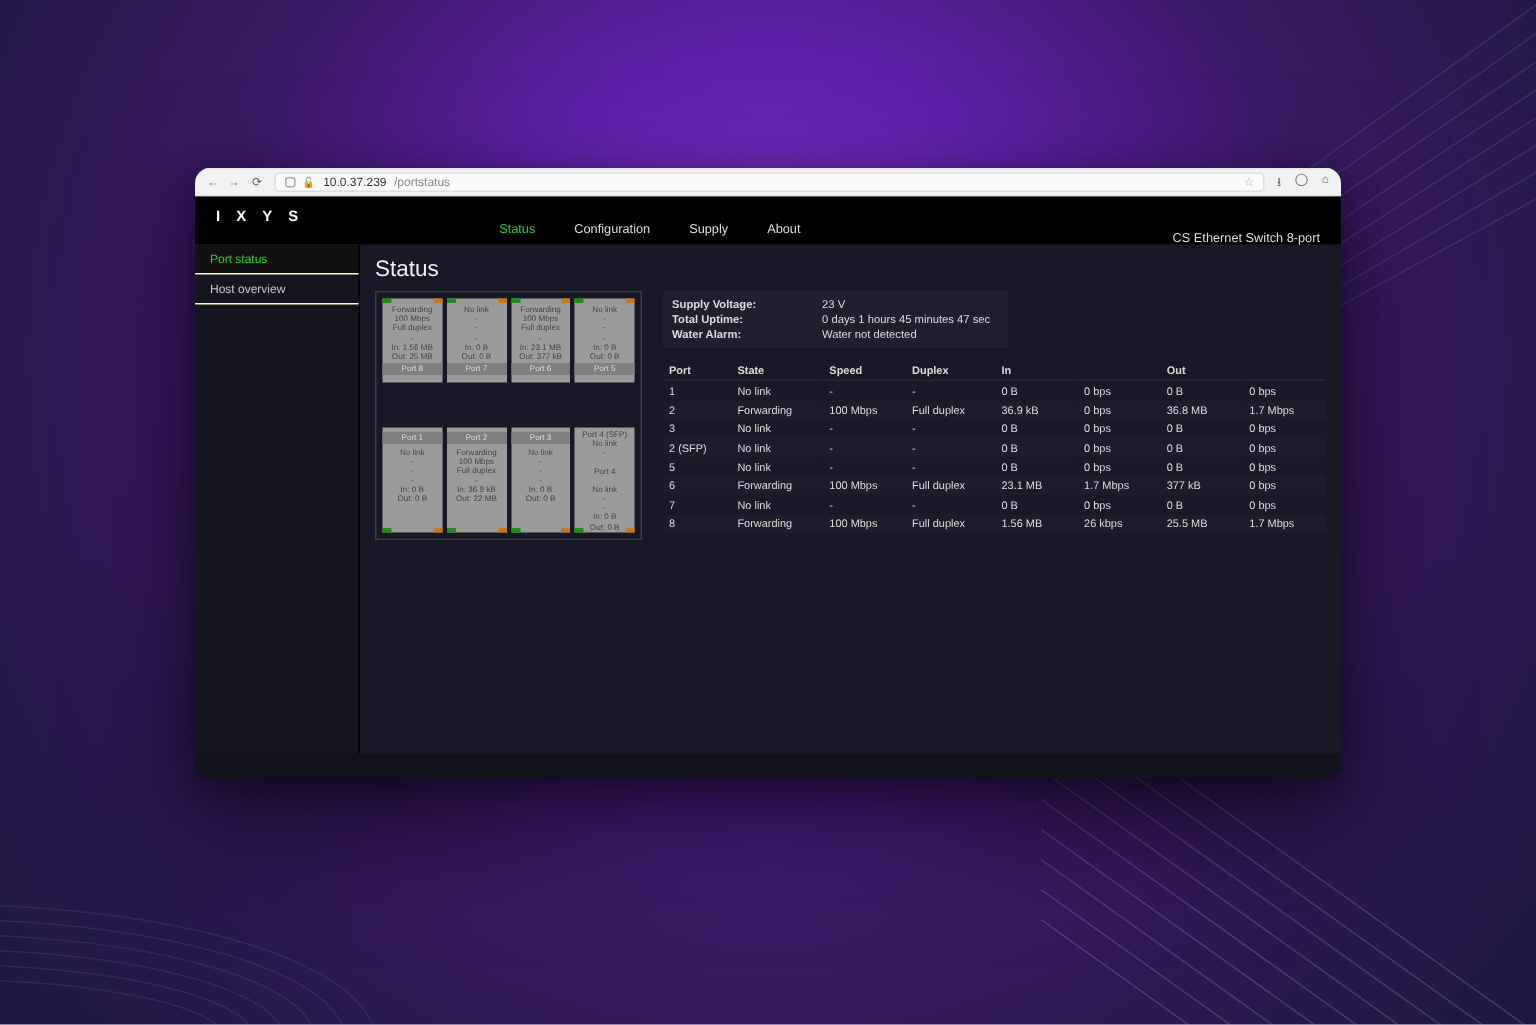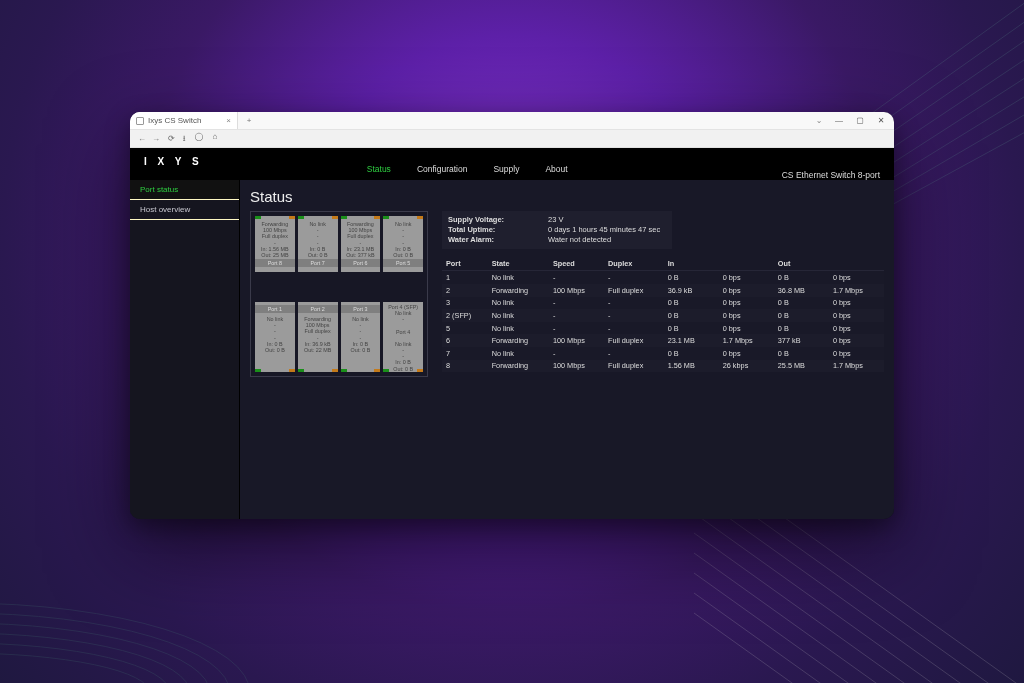--- a/index.html
+++ b/index.html
@@ -45,21 +45,21 @@
   .urlbar{ flex:1; height:13px; background:#fafafa; border:1px solid #ddd; border-radius:3px;
     display:flex; align-items:center; gap:5px; padding:0 6px; color:#555;}
   .lock{ color:#c9372d; font-size:7px;}
   .shield{ width:7px;height:7px;border:1px solid #aaa;border-radius:2px;}
   .url-host{ color:#333;}
   .url-path{ color:#888;}
   .url-star{ margin-left:auto; color:#aaa;}
   .rightbtns{ display:flex; gap:9px; color:#666;}
 
   
-  .apphead{ height:32px; background:#000; display:flex; align-items:flex-end; padding:0 14px 6px; color:#fff; font-size:8.5px;gap:34px;}
+  .apphead{ height:32px; background:#000; display:flex; align-items:flex-end; padding:0 14px 6px; color:#fff; font-size:8.5px;}
   .logo{ font-weight:600; letter-spacing:4px; font-size:10px; align-self:center;}
   .topnav{ margin-left:130px; display:flex; gap:26px; }
   .topnav a{ color:#ddd; cursor:pointer;}
   .topnav a.active{ color:#2ecc40;}
   .devicename{ margin-left:auto; align-self:center; color:#ddd;margin-top:28px;}
 
   
   .appbody{ display:flex; height:calc(100% - 17px - 19px - 32px); background:#181827;}
   .sidebar{ width:110px; background:#15151f; border-right:1px solid #000; font-size:8px;}
   .sidebar .item{ padding:5px 10px; border-bottom:1px solid #fef9c3; color:#c8c8d0; cursor:pointer;}
@@ -144,41 +144,34 @@
         <ellipse cx="70" cy="210" rx="250" ry="70"></ellipse>
         <ellipse cx="70" cy="210" rx="230" ry="60"></ellipse>
         <ellipse cx="70" cy="210" rx="210" ry="50"></ellipse>
         <ellipse cx="70" cy="210" rx="190" ry="40"></ellipse>
   </g>
     </svg>
 </div>
 
 <div class="browser">
 
-  <div class="tabstrip">
-    <div class="tab">
-      <span class="ico-page"></span>
-      <span>Ixys CS Switch</span>
-      <span class="x">×</span>
-    </div>
-    <div class="newtab">+</div>
-    <div class="wincontrols">
-      <span class="chev">⌄</span>
-      <span>—</span>
-      <span>▢</span>
-      <span>✕</span>
-    </div>
-  </div>
 
   <div class="toolbar">
     <div class="nav-arrows">
       <span>←</span>
       <span>→</span>
     </div>
     <span>⟳</span>
+    <div class="urlbar">
+      <span class="shield"></span>
+      <span class="lock">🔓</span>
+      <span class="url-host">10.0.37.239</span>
+        <span class="url-path">/portstatus</span>
+      <span class="url-star">☆</span>
+    </div>
     <div class="rightbtns">
       <span>⭳</span>
       <span>◯</span>
       <span>⌂</span>
     </div>
   </div>
 
   <div class="apphead">
     <div class="logo">I X Y S</div>
     <div class="topnav">

